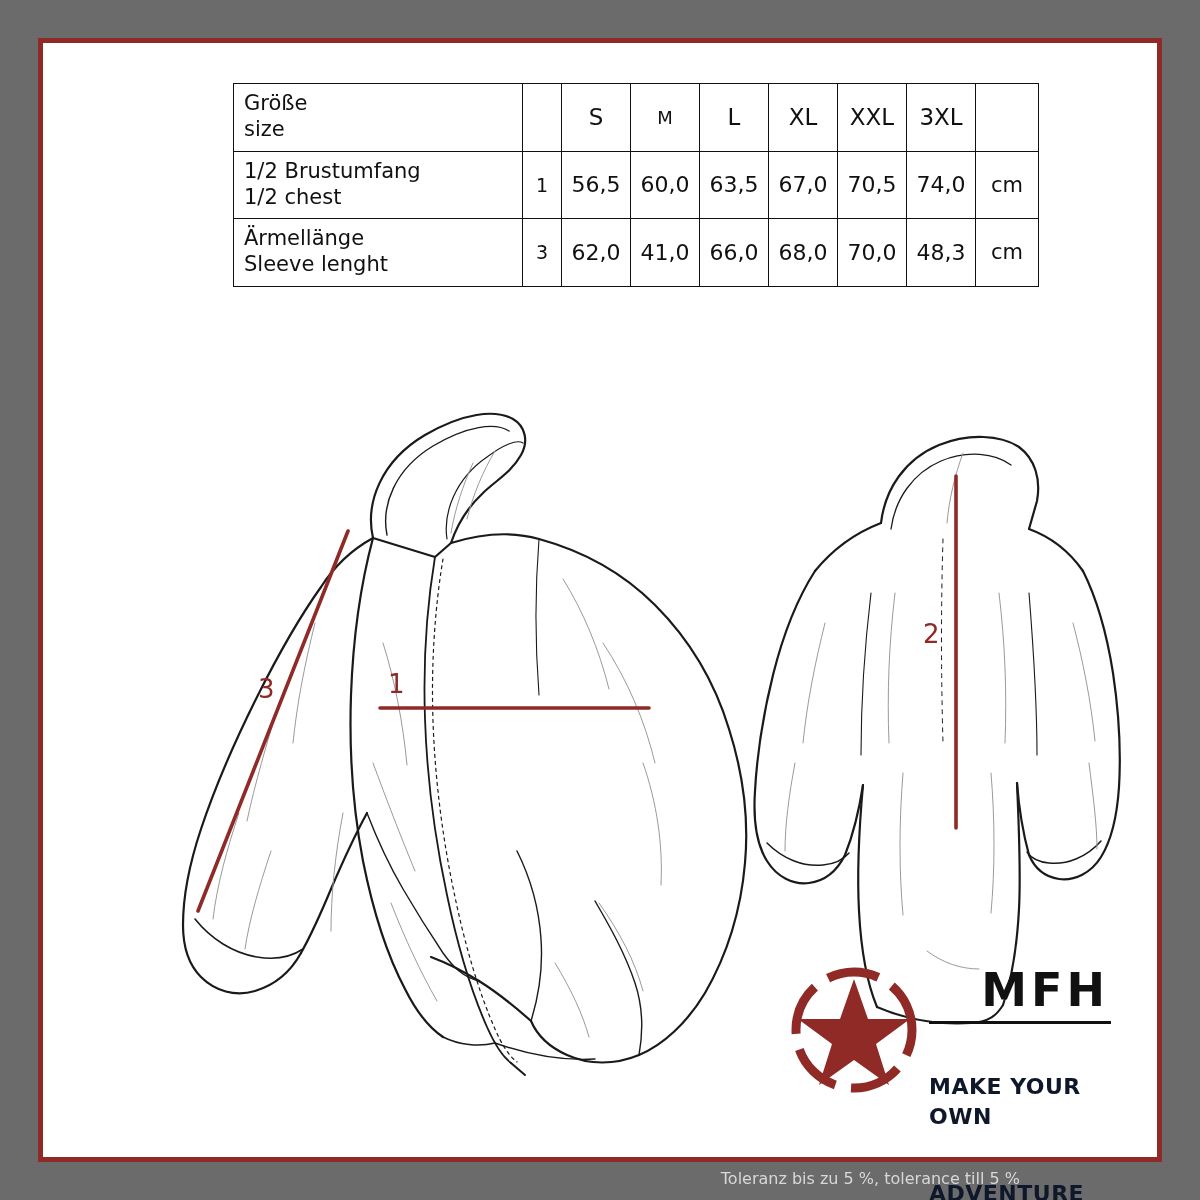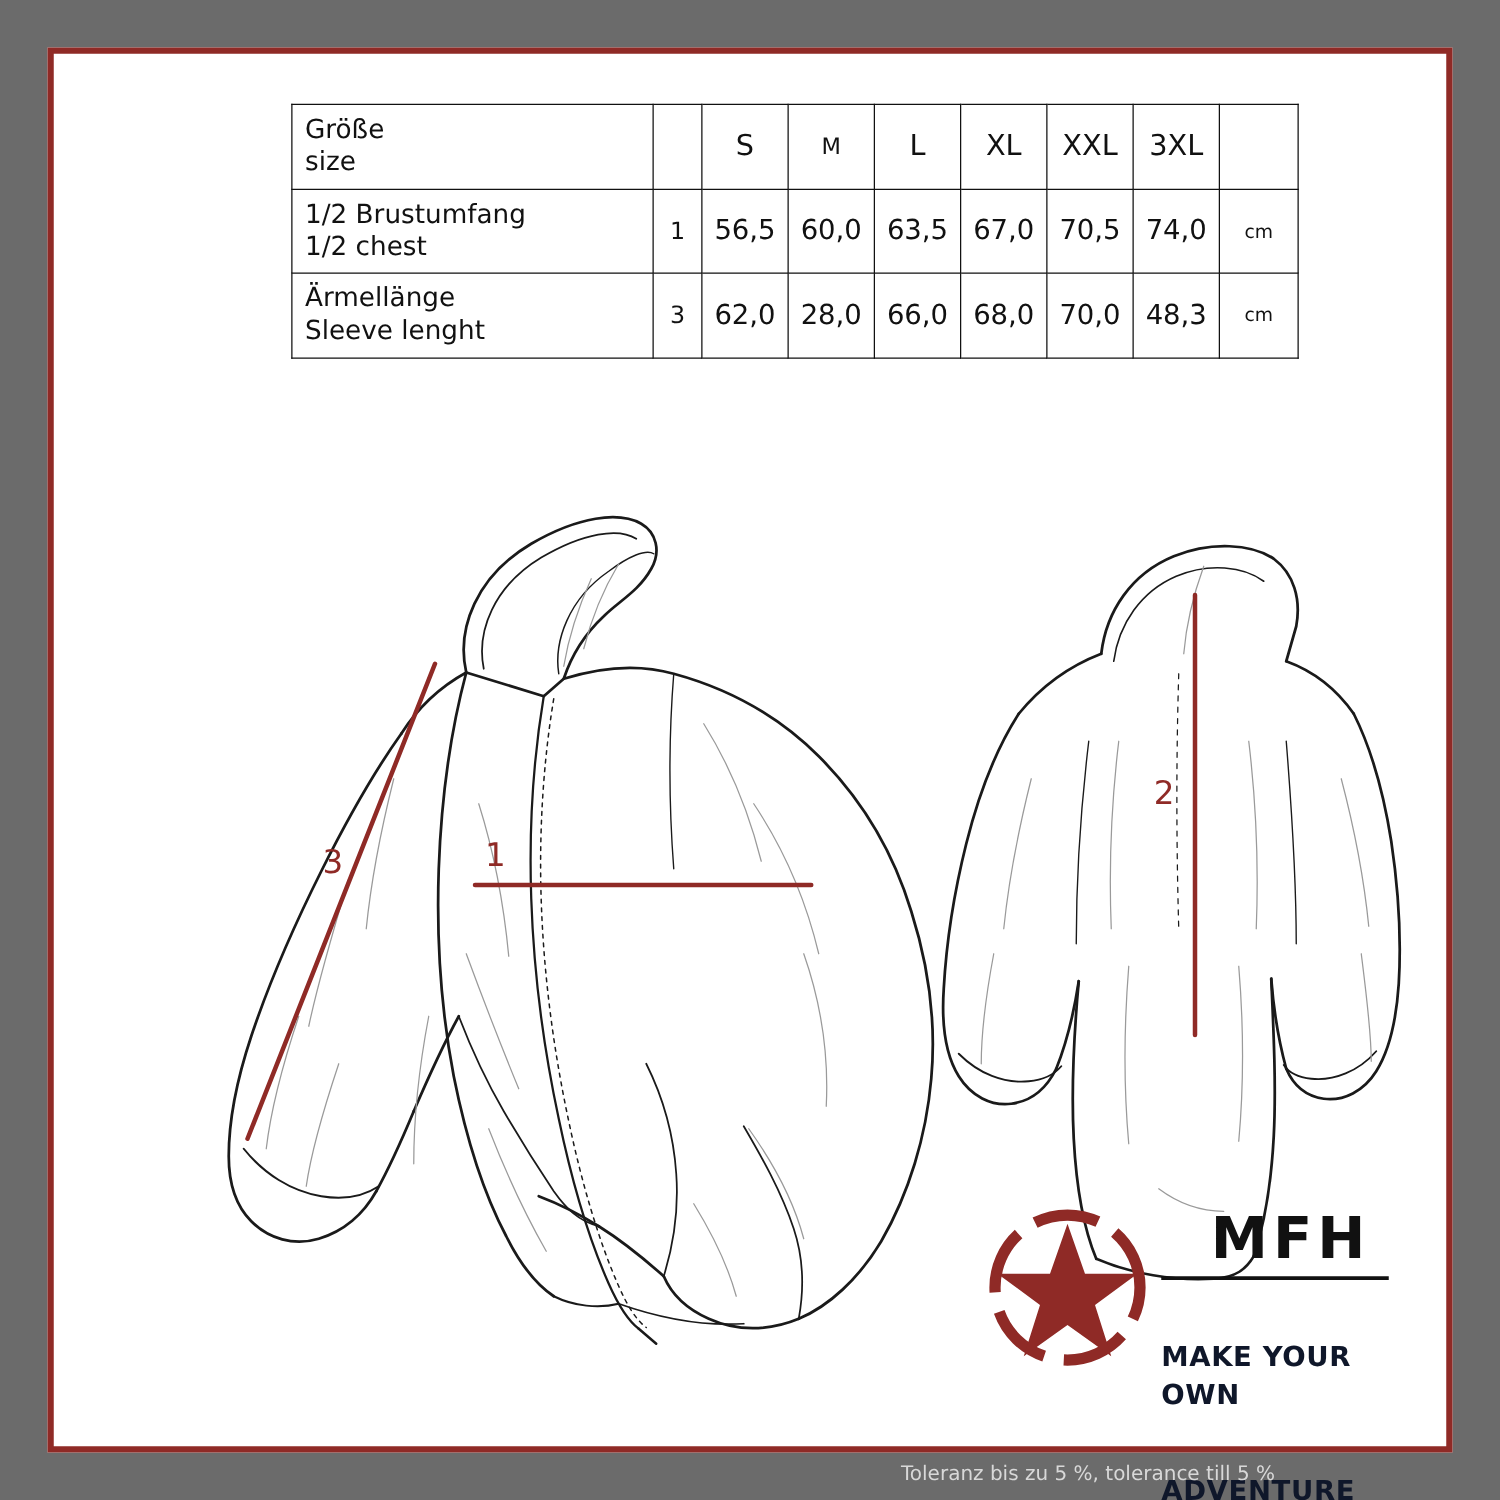--- a/index.html
+++ b/index.html
@@ -64,21 +64,21 @@
     font-size: 19px;
     padding: 4px 0 !important;
   }
   .c-size {
     width: 68px;
     font-size: 22px;
     padding: 8px 0 !important;
   }
   .c-unit {
     width: 62px;
-    font-size: 15px;
+    font-size: 21px;
   }
   .hdr-size {
     font-size: 23px;
     font-weight: bold;
     padding: 10px 0 !important;
   }
   .hdr-size.small-m { font-size: 18px; }
   .hdr-blank { }
   .hdr-label {
     font-size: 21px;
@@ -117,21 +117,21 @@
     top: 2px;
     width: 180px;
   }
   .logo-mfh {
     font-family: "DejaVu Sans", sans-serif;
     font-weight: bold;
     font-size: 46px;
     letter-spacing: 4px;
     color: #111;
     line-height: 1;
-    text-align: center;
+    text-align: right;
     margin-left: 27px;
   }
   .logo-rule {
     margin: 8px 0 10px 0;
     height: 3px;
     background: #111;
     width: 182px;
   }
   .logo-tag1, .logo-tag2 {
     font-family: "DejaVu Sans", sans-serif;
@@ -195,21 +195,21 @@
             <td class="c-size">74,0</td>
             <td class="c-unit">cm</td>
           </tr>
           <tr class="row-h">
             <td class="c-label">
               <span class="de">Ärmellänge</span>
               <span class="en">Sleeve lenght</span>
             </td>
             <td class="c-num">3</td>
             <td class="c-size">62,0</td>
-            <td class="c-size">28,0</td>
+            <td class="c-size">41,0</td>
             <td class="c-size">66,0</td>
             <td class="c-size">68,0</td>
             <td class="c-size">70,0</td>
             <td class="c-size">48,3</td>
             <td class="c-unit">cm</td>
           </tr>
         </tbody>
       </table>
     </div>
 

